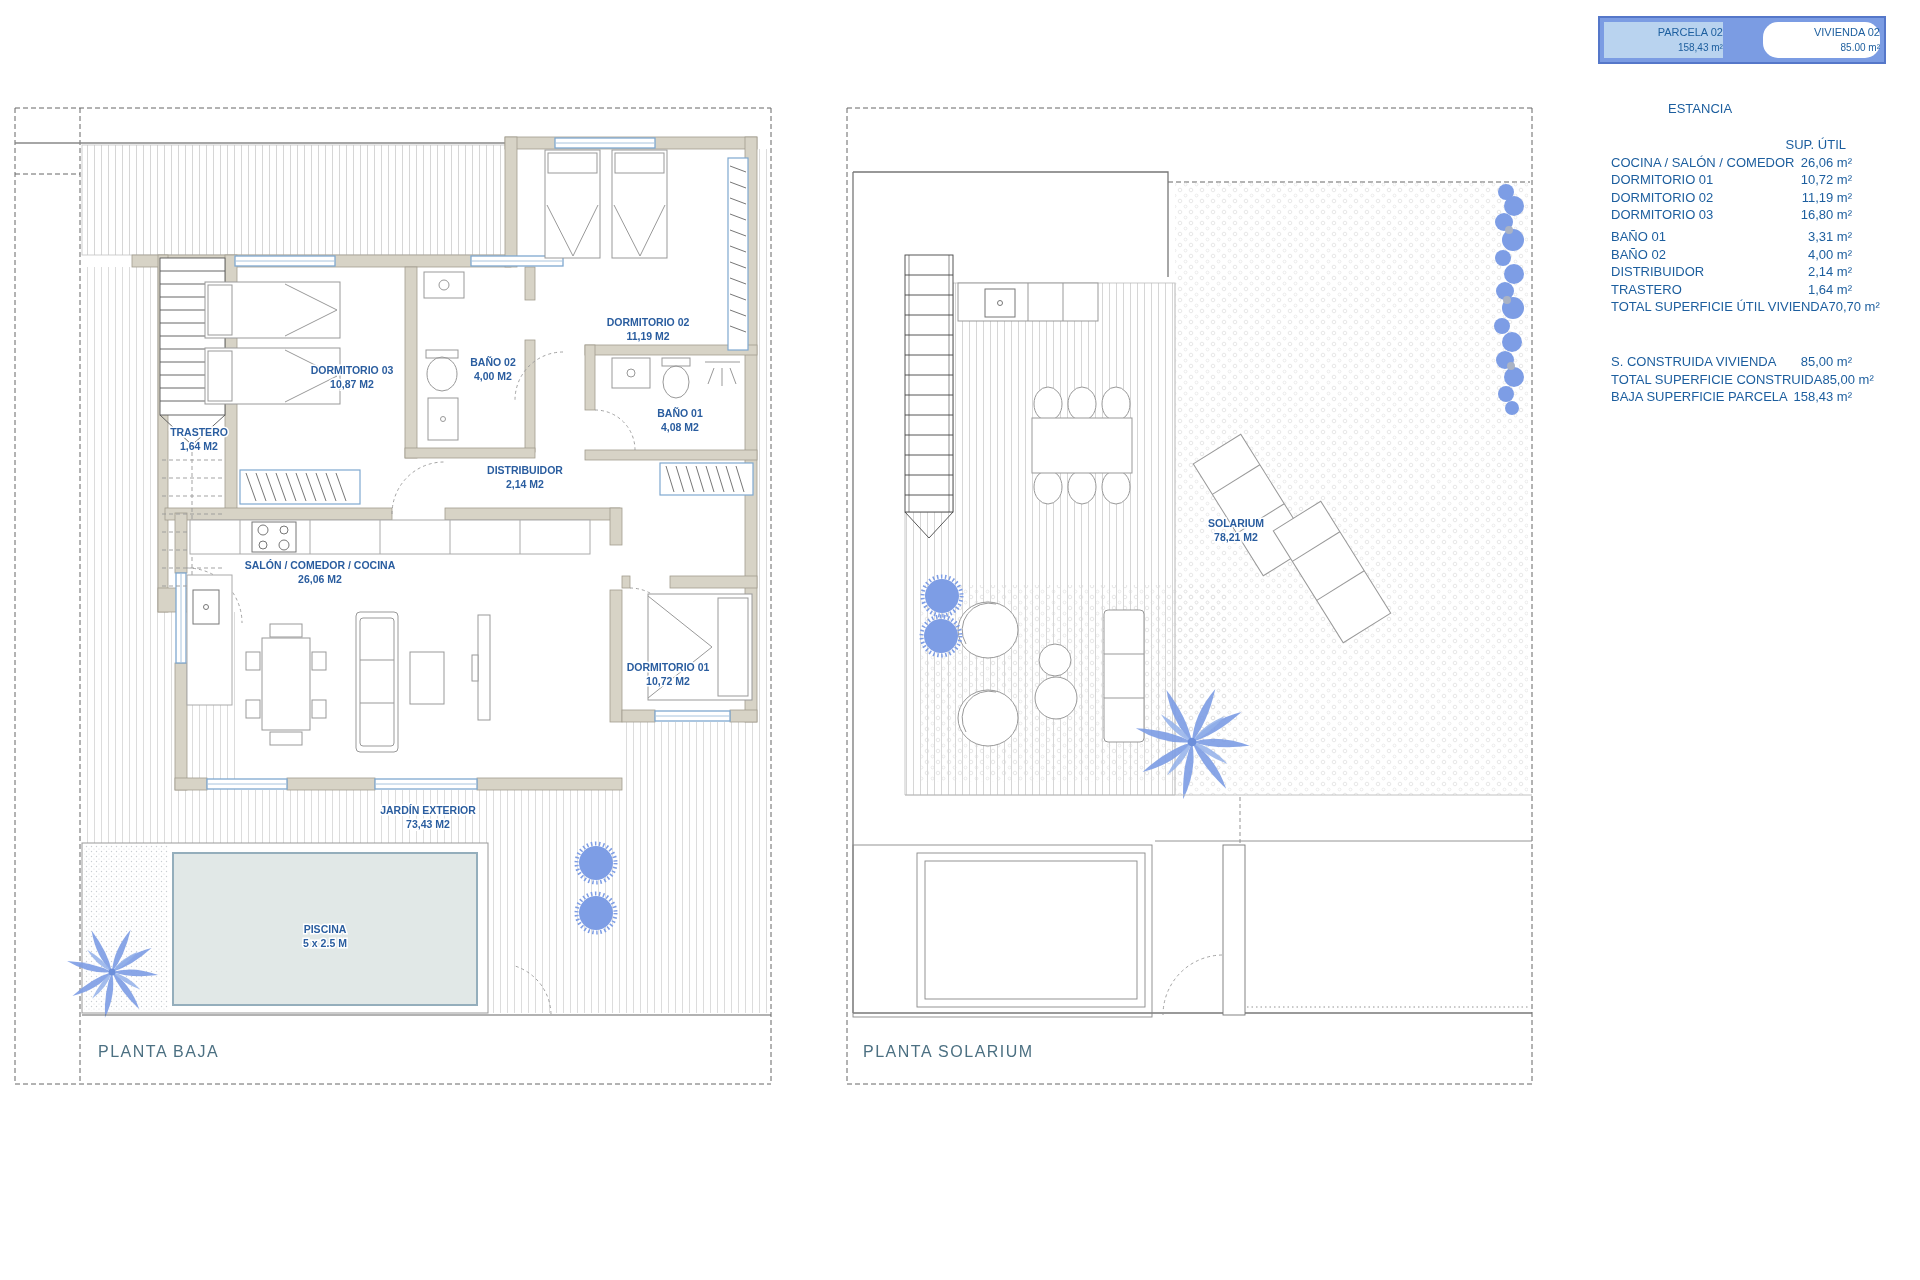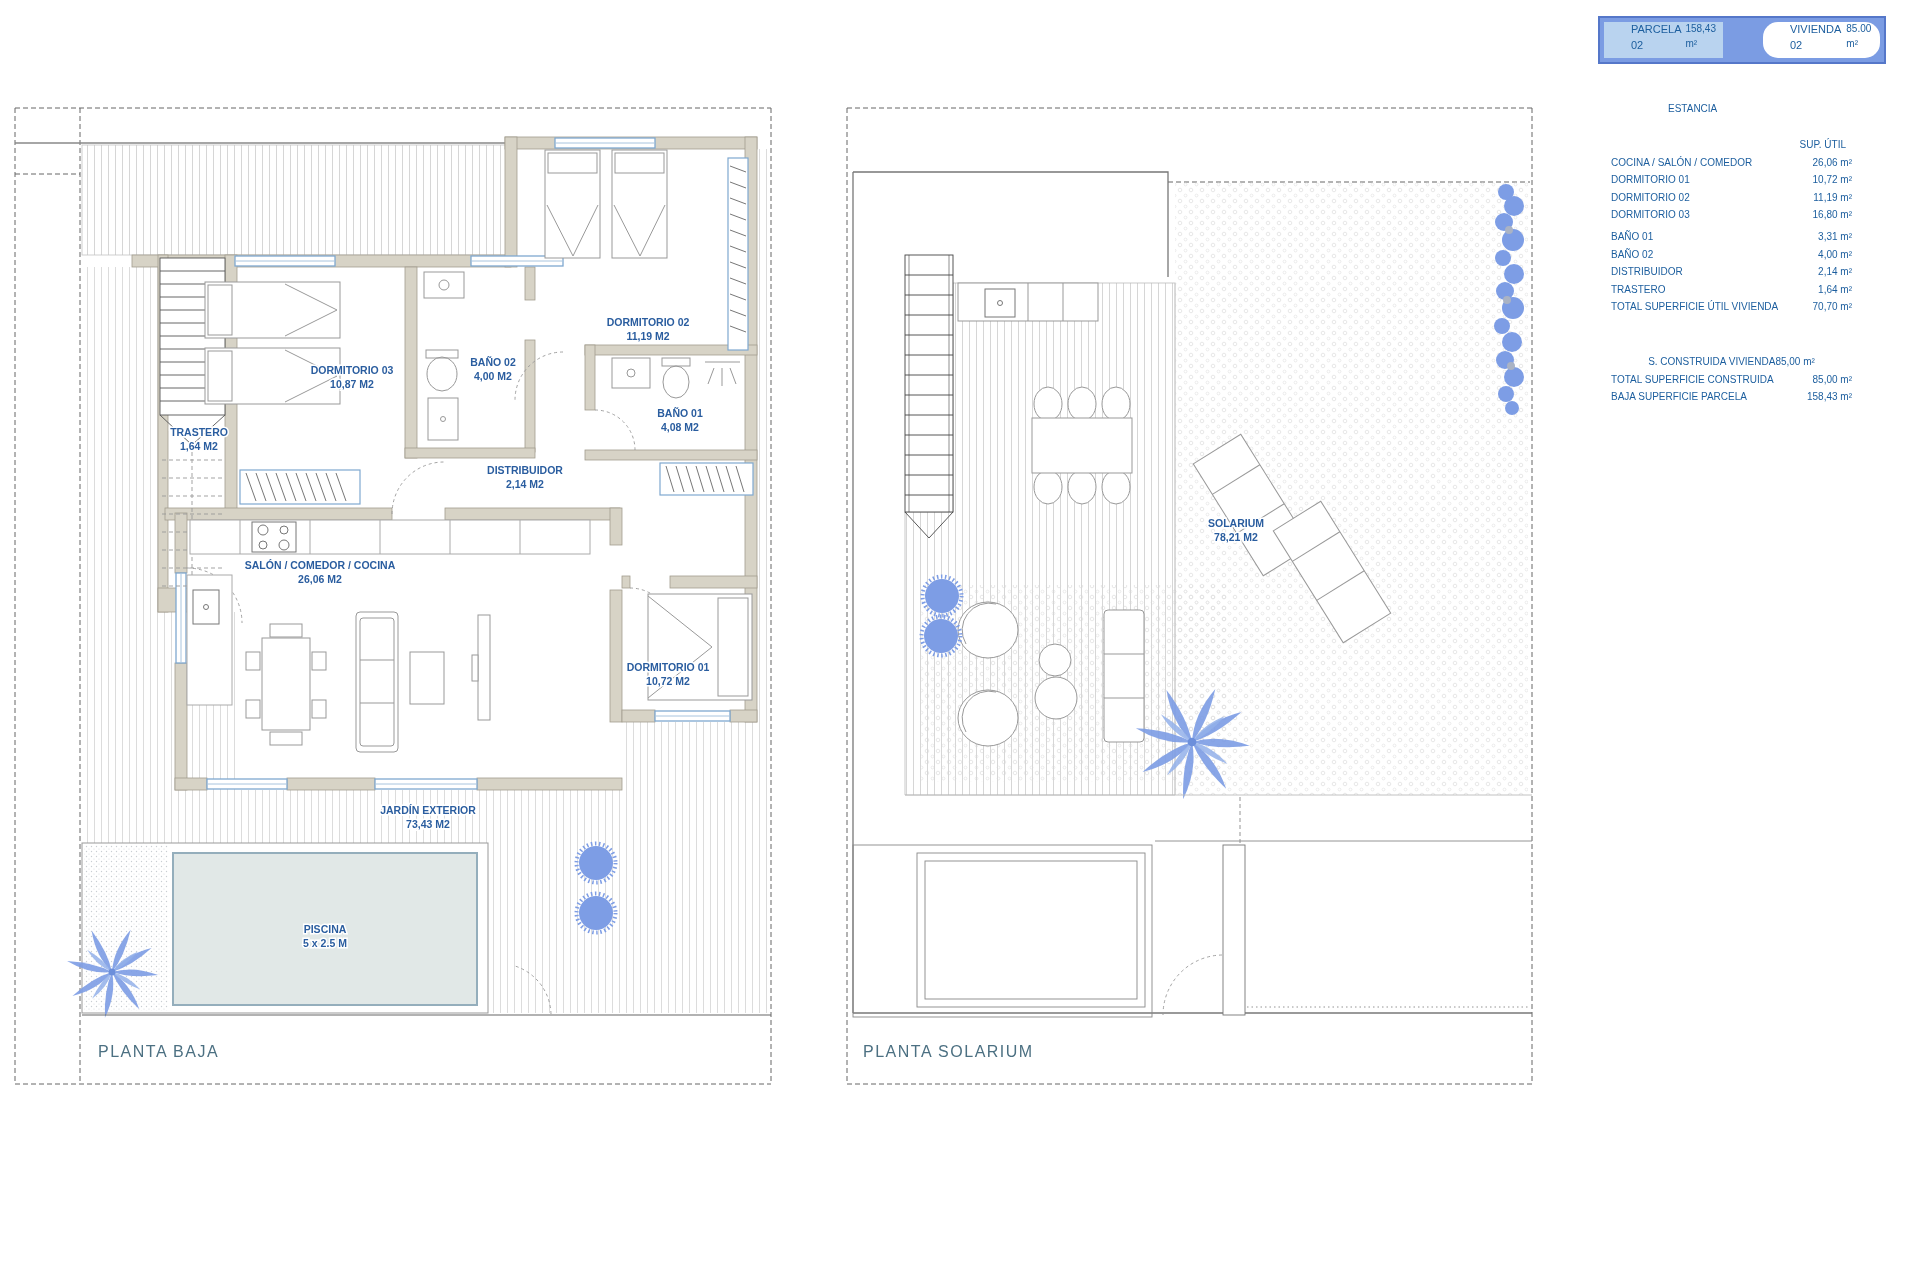--- a/index.html
+++ b/index.html
@@ -5,35 +5,35 @@
   html,body{margin:0;padding:0;background:#ffffff;width:1920px;height:1280px;overflow:hidden;
     font-family:"Liberation Sans",sans-serif;}
   .stage{position:relative;width:1920px;height:1280px;background:#fff;}
   svg text{font-family:"Liberation Sans",sans-serif;}
   .room-name{font-size:10.5px;font-weight:700;fill:#2a5d9f;text-anchor:middle;
     paint-order:stroke;stroke:#ffffff;stroke-width:3px;}
   .plan-title{font-size:16px;font-weight:400;fill:#4c7082;letter-spacing:1.5px;}
   
   .summary{position:absolute;left:1598px;top:16px;width:288px;color:#1c5e9e;}
   .hdr{display:flex;background:#7b9ce3;border:2px solid #5577c9;padding:4px;height:36px;box-sizing:content-box;}
-  .hdr .cell{display:flex;justify-content:center;align-items:flex-start;line-height:1.45;padding-left:27px;}
+  .hdr .cell{display:flex;flex-direction:column;justify-content:center;align-items:flex-end;line-height:1.45;padding-left:27px;}
   .hdr .cell.parcela{flex:1.02;background:#b9d3ef;}
   .hdr .spacer{width:40px;}
   .hdr .cell.vivienda{flex:1;background:#ffffff;border-radius:15px;}
   .hdr .lab{font-size:11px;}
   .hdr .val{font-size:10px;}
-  .tbl{margin-top:36px;font-size:10px;}
+  .tbl{margin-top:36px;font-size:13px;}
   .trow{display:flex;justify-content:space-between;line-height:17.6px;}
   .trow .l{padding-left:13px;white-space:nowrap;}
   .trow .v{padding-right:34px;white-space:nowrap;}
   .trow.head .l{padding-left:70px;}
   .trow.head .v{padding-right:40px;margin-top:36px;}
   .trow.bold{font-weight:400;}
   .gap4{margin-top:4px;}
-  .gap-construida{margin-top:37px;justify-content:center;}
+  .gap-construida{margin-top:37px;}
   .gap-totals{}
 </style>
 </head>
 <body>
 
 <div class="stage">
 
 <svg width="1920" height="1280" viewBox="0 0 1920 1280">
   <defs>
     <pattern id="vh" width="7" height="7" patternUnits="userSpaceOnUse">

